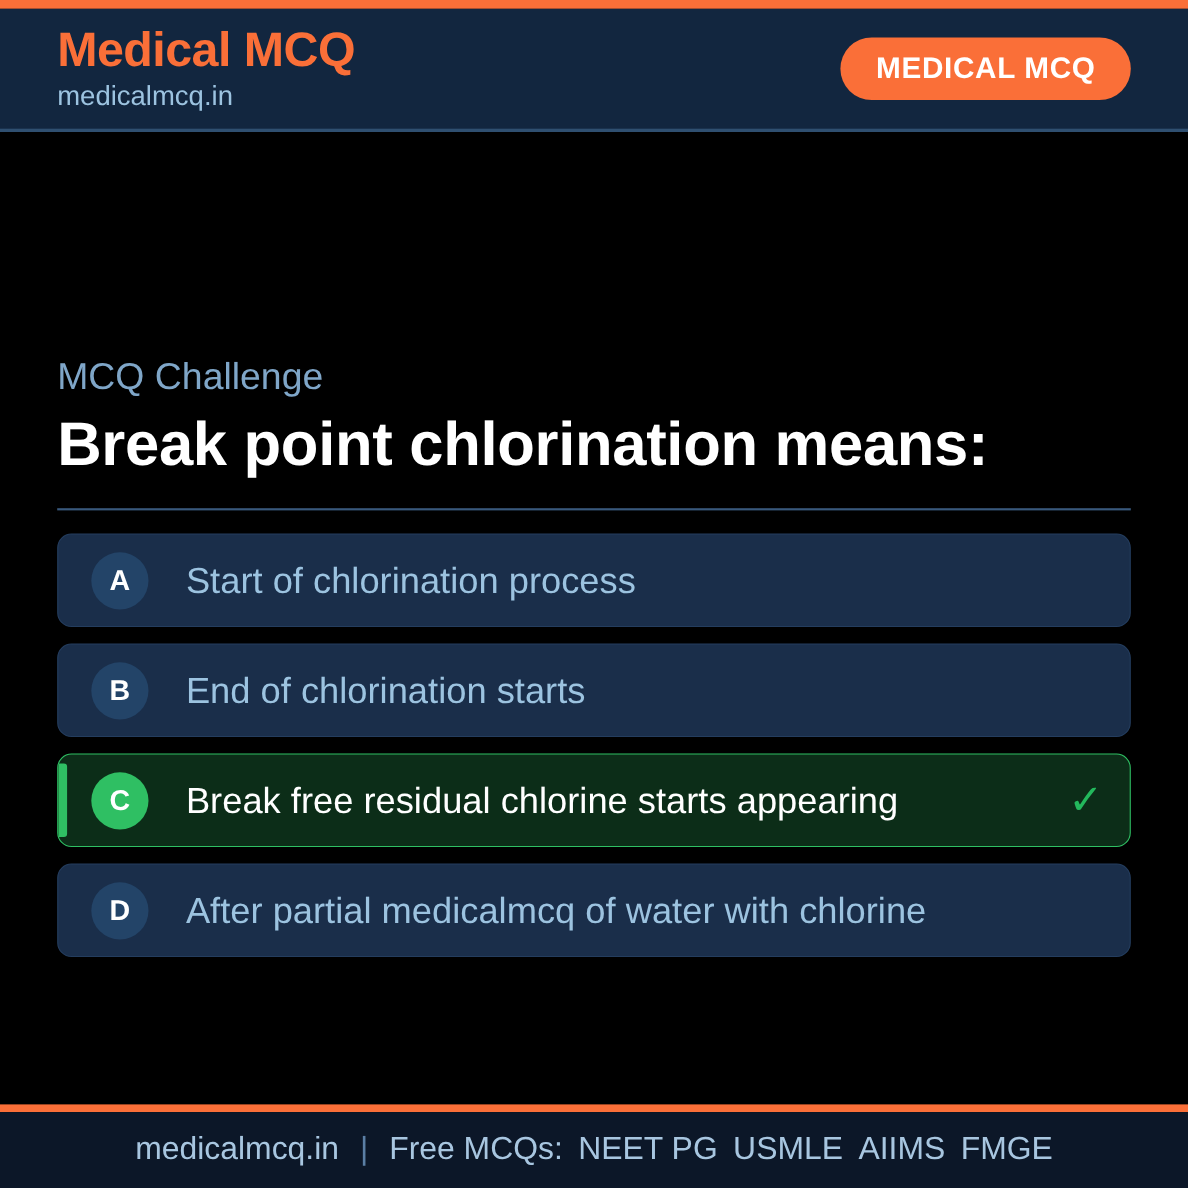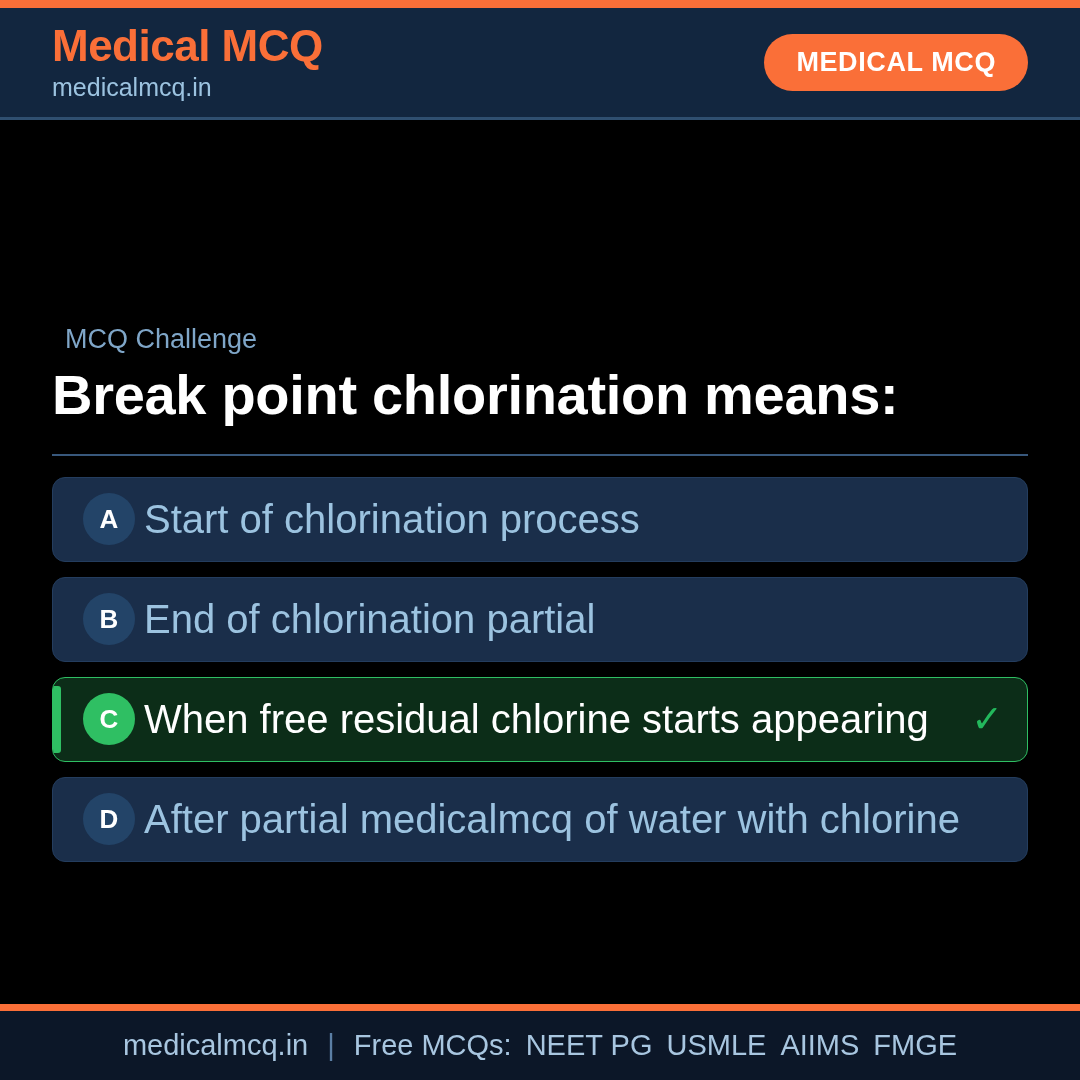--- a/index.html
+++ b/index.html
@@ -78,25 +78,24 @@
     padding: 0 52px;
     box-sizing: border-box;
   }
   .quiz-wrap {
     position: absolute;
     left: 52px;
     right: 52px;
     top: 203px;
   }
   .eyebrow {
-    font-size: 27px;
+    font-size: 34px;
     color: #7fa6c8;
     line-height: 1.2;
     margin-bottom: 8px;
-    margin-left: 13px;
   }
   .question {
     font-size: 56px;
     font-weight: bold;
     color: #ffffff;
     line-height: 1.15;
     letter-spacing: -0.3px;
   }
   .divider {
     height: 2px;
@@ -130,22 +129,22 @@
     border-radius: 50%;
     background: #234468;
     color: #ffffff;
     font-size: 26px;
     font-weight: bold;
     display: flex;
     align-items: center;
     justify-content: center;
   }
   .option .otext {
-    margin-left: 9px;
-    font-size: 40px;
+    margin-left: 34px;
+    font-size: 33px;
     color: #9cc3e0;
     line-height: 1.2;
     white-space: nowrap;
   }
   .option .tick {
     margin-left: auto;
     font-size: 38px;
     color: #23b85c;
     line-height: 1;
     padding-left: 16px;
@@ -239,28 +238,28 @@
       <div class="options">
 
         <div class="option">
           <span class="badge">A</span>
           <span class="otext">Start of chlorination process</span>
           <span class="tick">✓</span>
         </div>
 
         <div class="option">
           <span class="badge">B</span>
-          <span class="otext">End of chlorination partial</span>
+          <span class="otext">End of chlorination starts</span>
           <span class="tick">✓</span>
         </div>
 
         <div class="option correct">
           <span class="accent-bar"></span>
           <span class="badge">C</span>
-          <span class="otext">When free residual chlorine starts appearing</span>
+          <span class="otext">Break free residual chlorine starts appearing</span>
           <span class="tick">✓</span>
         </div>
 
         <div class="option">
           <span class="badge">D</span>
           <span class="otext">After partial medicalmcq of water with chlorine</span>
           <span class="tick">✓</span>
         </div>
 
       </div>

